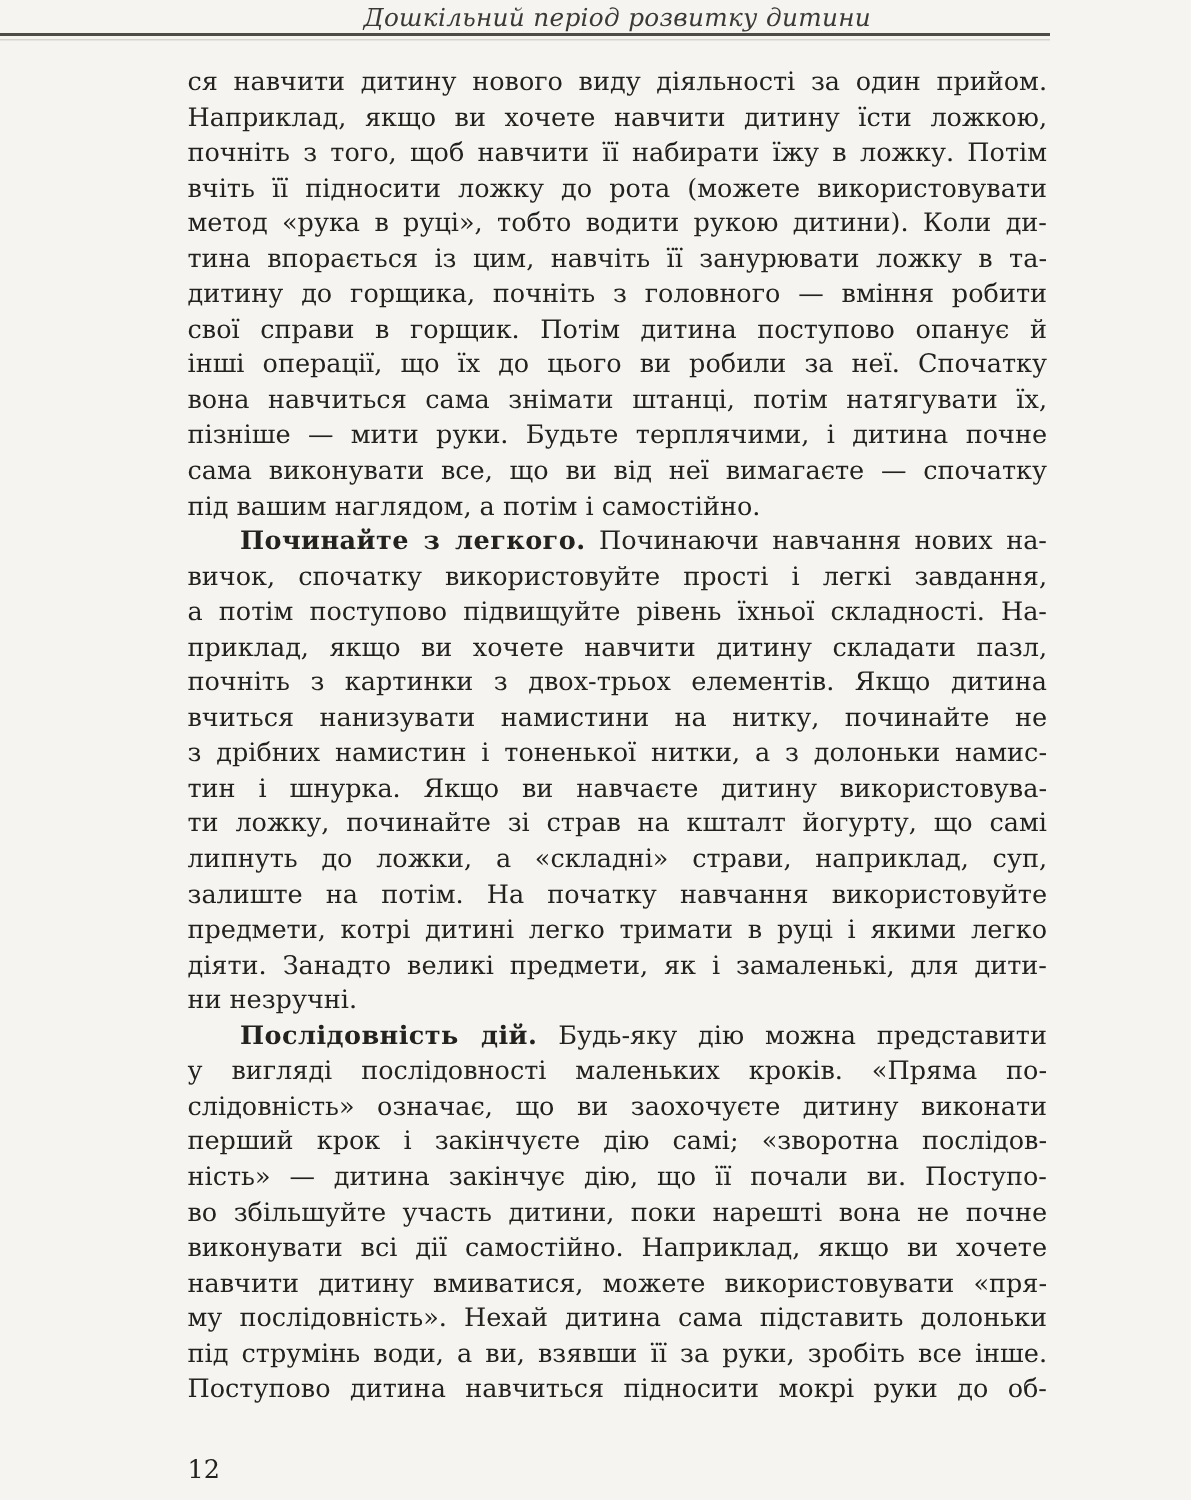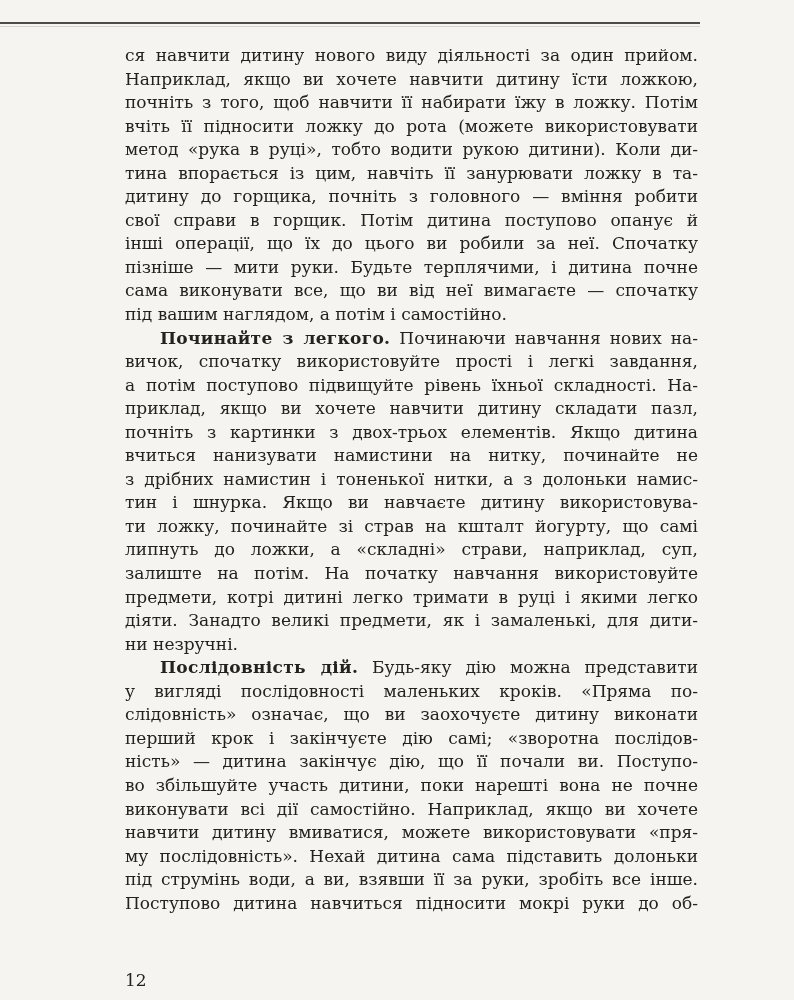--- a/index.html
+++ b/index.html
@@ -87,34 +87,36 @@
     top: 970px;
     font-size: 17px;
     font-weight: normal;
     color: var(--ink);
   }
 </style>
 </head>
 <body>
 
 <div class="page">
+  <div class="running-header">Дошкільний період розвитку дитини</div>
   <div class="header-rule"></div>
   <div class="header-rule-shadow"></div>
 
   <div class="body-text">
       <div class="paragraph">
         <div class="line">ся навчити дитину нового виду діяльності за один прийом.</div>
         <div class="line">Наприклад, якщо ви хочете навчити дитину їсти ложкою,</div>
         <div class="line">почніть з того, щоб навчити її набирати їжу в ложку. Потім</div>
         <div class="line">вчіть її підносити ложку до рота (можете використовувати</div>
         <div class="line">метод «рука в руці», тобто водити рукою дитини). Коли ди-</div>
         <div class="line">тина впорається із цим, навчіть її занурювати ложку в та-</div>
         <div class="line">дитину до горщика, почніть з головного — вміння робити</div>
         <div class="line">свої справи в горщик. Потім дитина поступово опанує й</div>
         <div class="line">інші операції, що їх до цього ви робили за неї. Спочатку</div>
+        <div class="line">вона навчиться сама знімати штанці, потім натягувати їх,</div>
         <div class="line">пізніше — мити руки. Будьте терплячими, і дитина почне</div>
         <div class="line">сама виконувати все, що ви від неї вимагаєте — спочатку</div>
         <div class="line endpara">під вашим наглядом, а потім і самостійно.</div>
       </div>
       <div class="paragraph">
         <div class="line indent"><b>Починайте з легкого.</b> Починаючи навчання нових на-</div>
         <div class="line">вичок, спочатку використовуйте прості і легкі завдання,</div>
         <div class="line">а потім поступово підвищуйте рівень їхньої складності. На-</div>
         <div class="line">приклад, якщо ви хочете навчити дитину складати пазл,</div>
         <div class="line">почніть з картинки з двох-трьох елементів. Якщо дитина</div>

